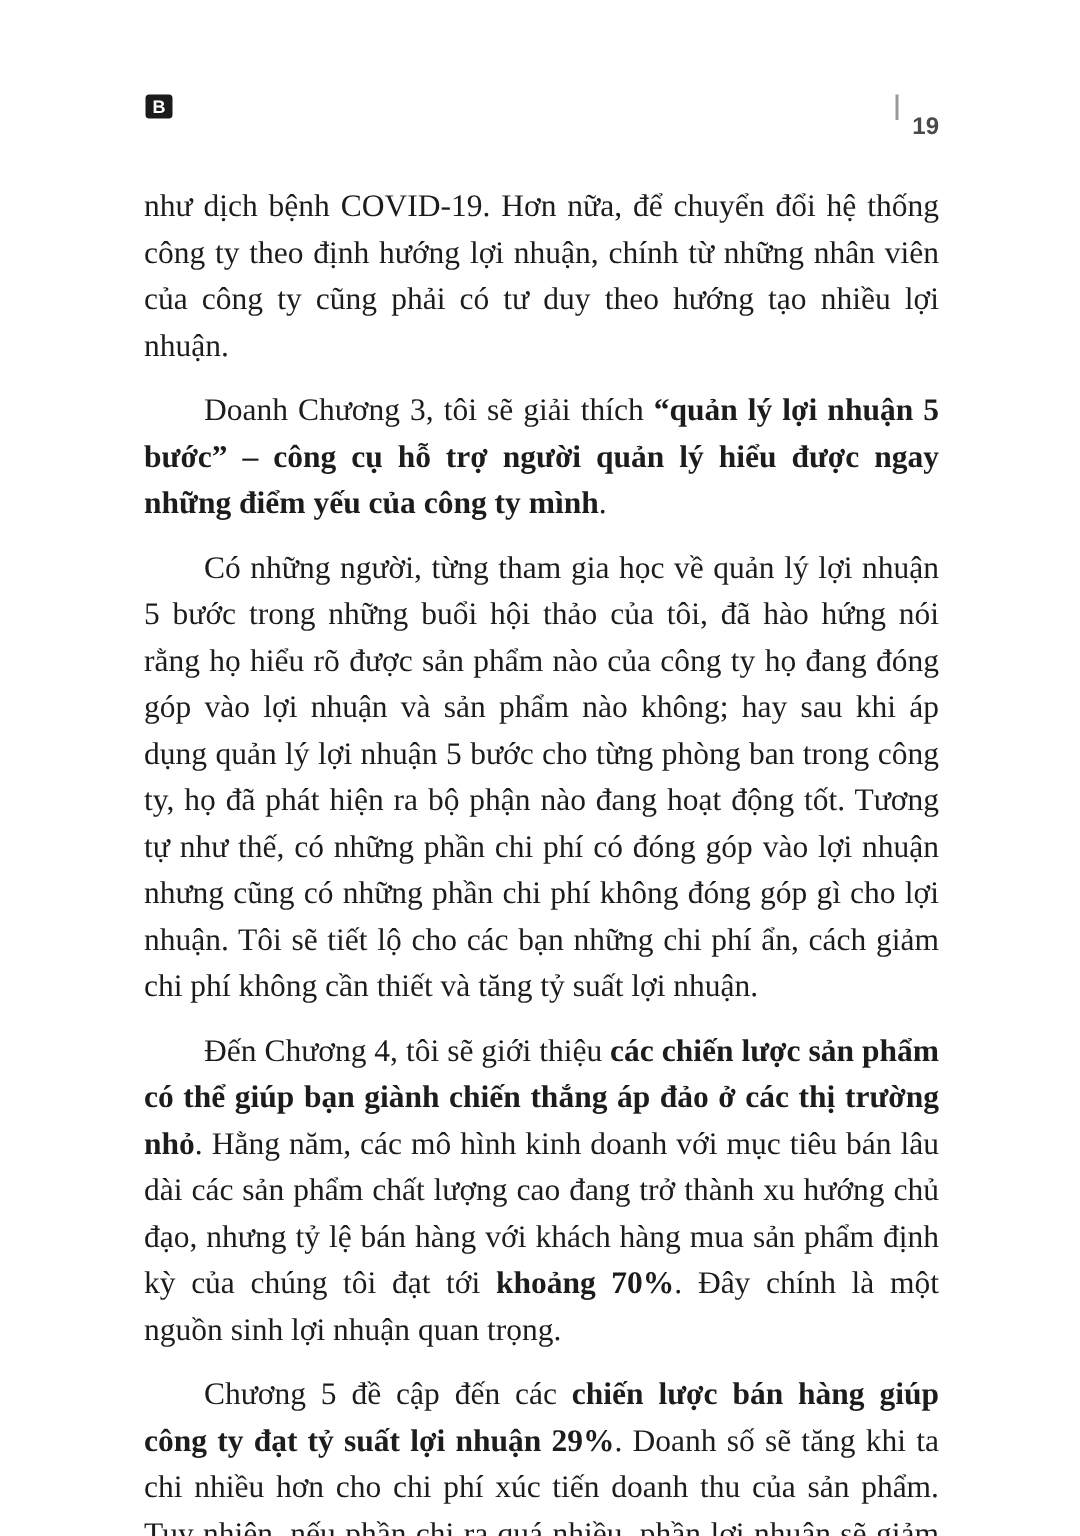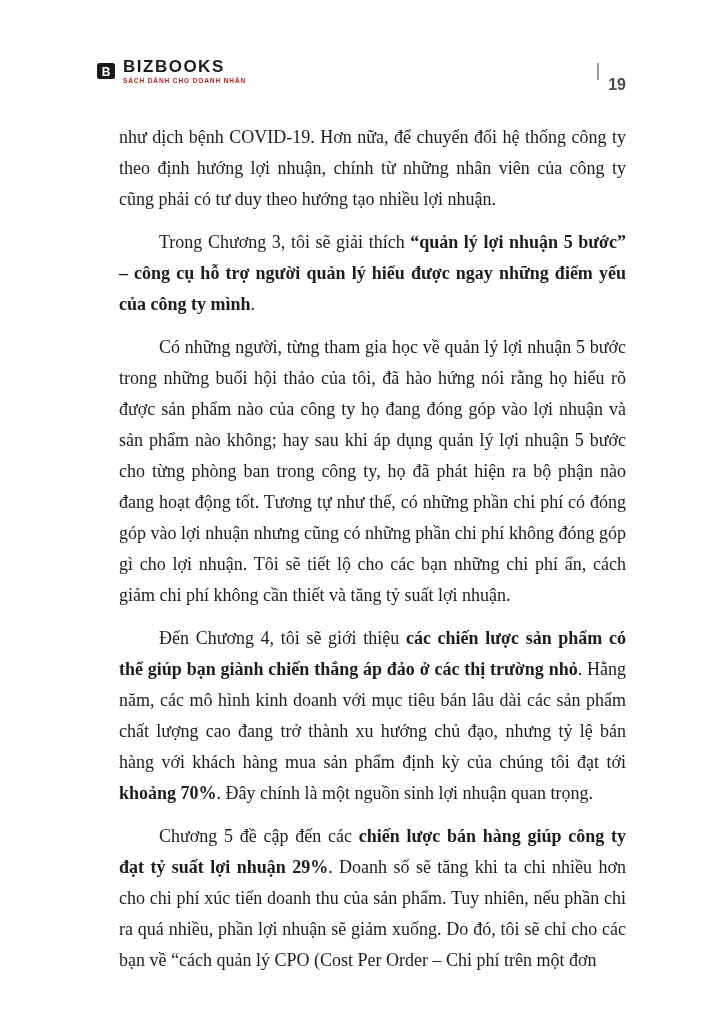--- a/index.html
+++ b/index.html
@@ -40,54 +40,49 @@
     width:2px; height:17px;
     background:var(--divider, #9a9a9a);
   }
   .pagenum .num {
     font-family:"Liberation Sans", sans-serif;
     font-size:16px; font-weight:600;
     color:var(--page_number, #4a4a4a);
     margin-top:28px;
   }
   .content p {
-    font-size:18px;
+    font-size:21px;
     line-height:31px;
     text-align:justify;
     margin-bottom:12px;
-    margin-left:23px;
   }
   .content p.indent { text-indent:40px; }
   .content .b { font-weight:700; }
 </style>
 </head>
 <body>
 
 <div class="page">
 
   <div class="header">
     <div class="logo">
       <span class="logo-icon">
         <svg width="20" height="20" viewBox="0 0 20 20" aria-hidden="true">
           <rect x="1" y="2" width="18" height="16" rx="2.5" fill="#1b1b1b"></rect>
           <text x="10" y="14.5" font-size="12" font-weight="bold" fill="#ffffff" text-anchor="middle" font-family="Liberation Sans, sans-serif">B</text>
         </svg>
       </span>
-      <span class="logo-text">
-        <span class="logo-title">BIZBOOKS</span>
-        <span class="logo-tagline">SÁCH DÀNH CHO DOANH NHÂN</span>
-      </span>
     </div>
     <div class="pagenum">
       <span class="divider"></span>
       <span class="num">19</span>
     </div>
   </div>
 
   <div class="content">
       <p><span>như dịch bệnh COVID-19. Hơn nữa, để chuyển đổi hệ thống công ty theo định hướng lợi nhuận, chính từ những nhân viên của công ty cũng phải có tư duy theo hướng tạo nhiều lợi nhuận.</span></p>
-      <p class="indent"><span>Trong Chương 3, tôi sẽ giải thích </span><span class="b">“quản lý lợi nhuận 5 bước” – công cụ hỗ trợ người quản lý hiểu được ngay những điểm yếu của công ty mình</span><span>.</span></p>
+      <p class="indent"><span>Doanh Chương 3, tôi sẽ giải thích </span><span class="b">“quản lý lợi nhuận 5 bước” – công cụ hỗ trợ người quản lý hiểu được ngay những điểm yếu của công ty mình</span><span>.</span></p>
       <p class="indent"><span>Có những người, từng tham gia học về quản lý lợi nhuận 5 bước trong những buổi hội thảo của tôi, đã hào hứng nói rằng họ hiểu rõ được sản phẩm nào của công ty họ đang đóng góp vào lợi nhuận và sản phẩm nào không; hay sau khi áp dụng quản lý lợi nhuận 5 bước cho từng phòng ban trong công ty, họ đã phát hiện ra bộ phận nào đang hoạt động tốt. Tương tự như thế, có những phần chi phí có đóng góp vào lợi nhuận nhưng cũng có những phần chi phí không đóng góp gì cho lợi nhuận. Tôi sẽ tiết lộ cho các bạn những chi phí ẩn, cách giảm chi phí không cần thiết và tăng tỷ suất lợi nhuận.</span></p>
       <p class="indent"><span>Đến Chương 4, tôi sẽ giới thiệu </span><span class="b">các chiến lược sản phẩm có thể giúp bạn giành chiến thắng áp đảo ở các thị trường nhỏ</span><span>. Hằng năm, các mô hình kinh doanh với mục tiêu bán lâu dài các sản phẩm chất lượng cao đang trở thành xu hướng chủ đạo, nhưng tỷ lệ bán hàng với khách hàng mua sản phẩm định kỳ của chúng tôi đạt tới </span><span class="b">khoảng 70%</span><span>. Đây chính là một nguồn sinh lợi nhuận quan trọng.</span></p>
       <p class="indent"><span>Chương 5 đề cập đến các </span><span class="b">chiến lược bán hàng giúp công ty đạt tỷ suất lợi nhuận 29%</span><span>. Doanh số sẽ tăng khi ta chi nhiều hơn cho chi phí xúc tiến doanh thu của sản phẩm. Tuy nhiên, nếu phần chi ra quá nhiều, phần lợi nhuận sẽ giảm xuống. Do đó, tôi sẽ chỉ cho các bạn về “cách quản lý CPO (Cost Per Order – Chi phí trên một đơn</span></p>
     </div>
 
 </div>
 
 </body></html>

